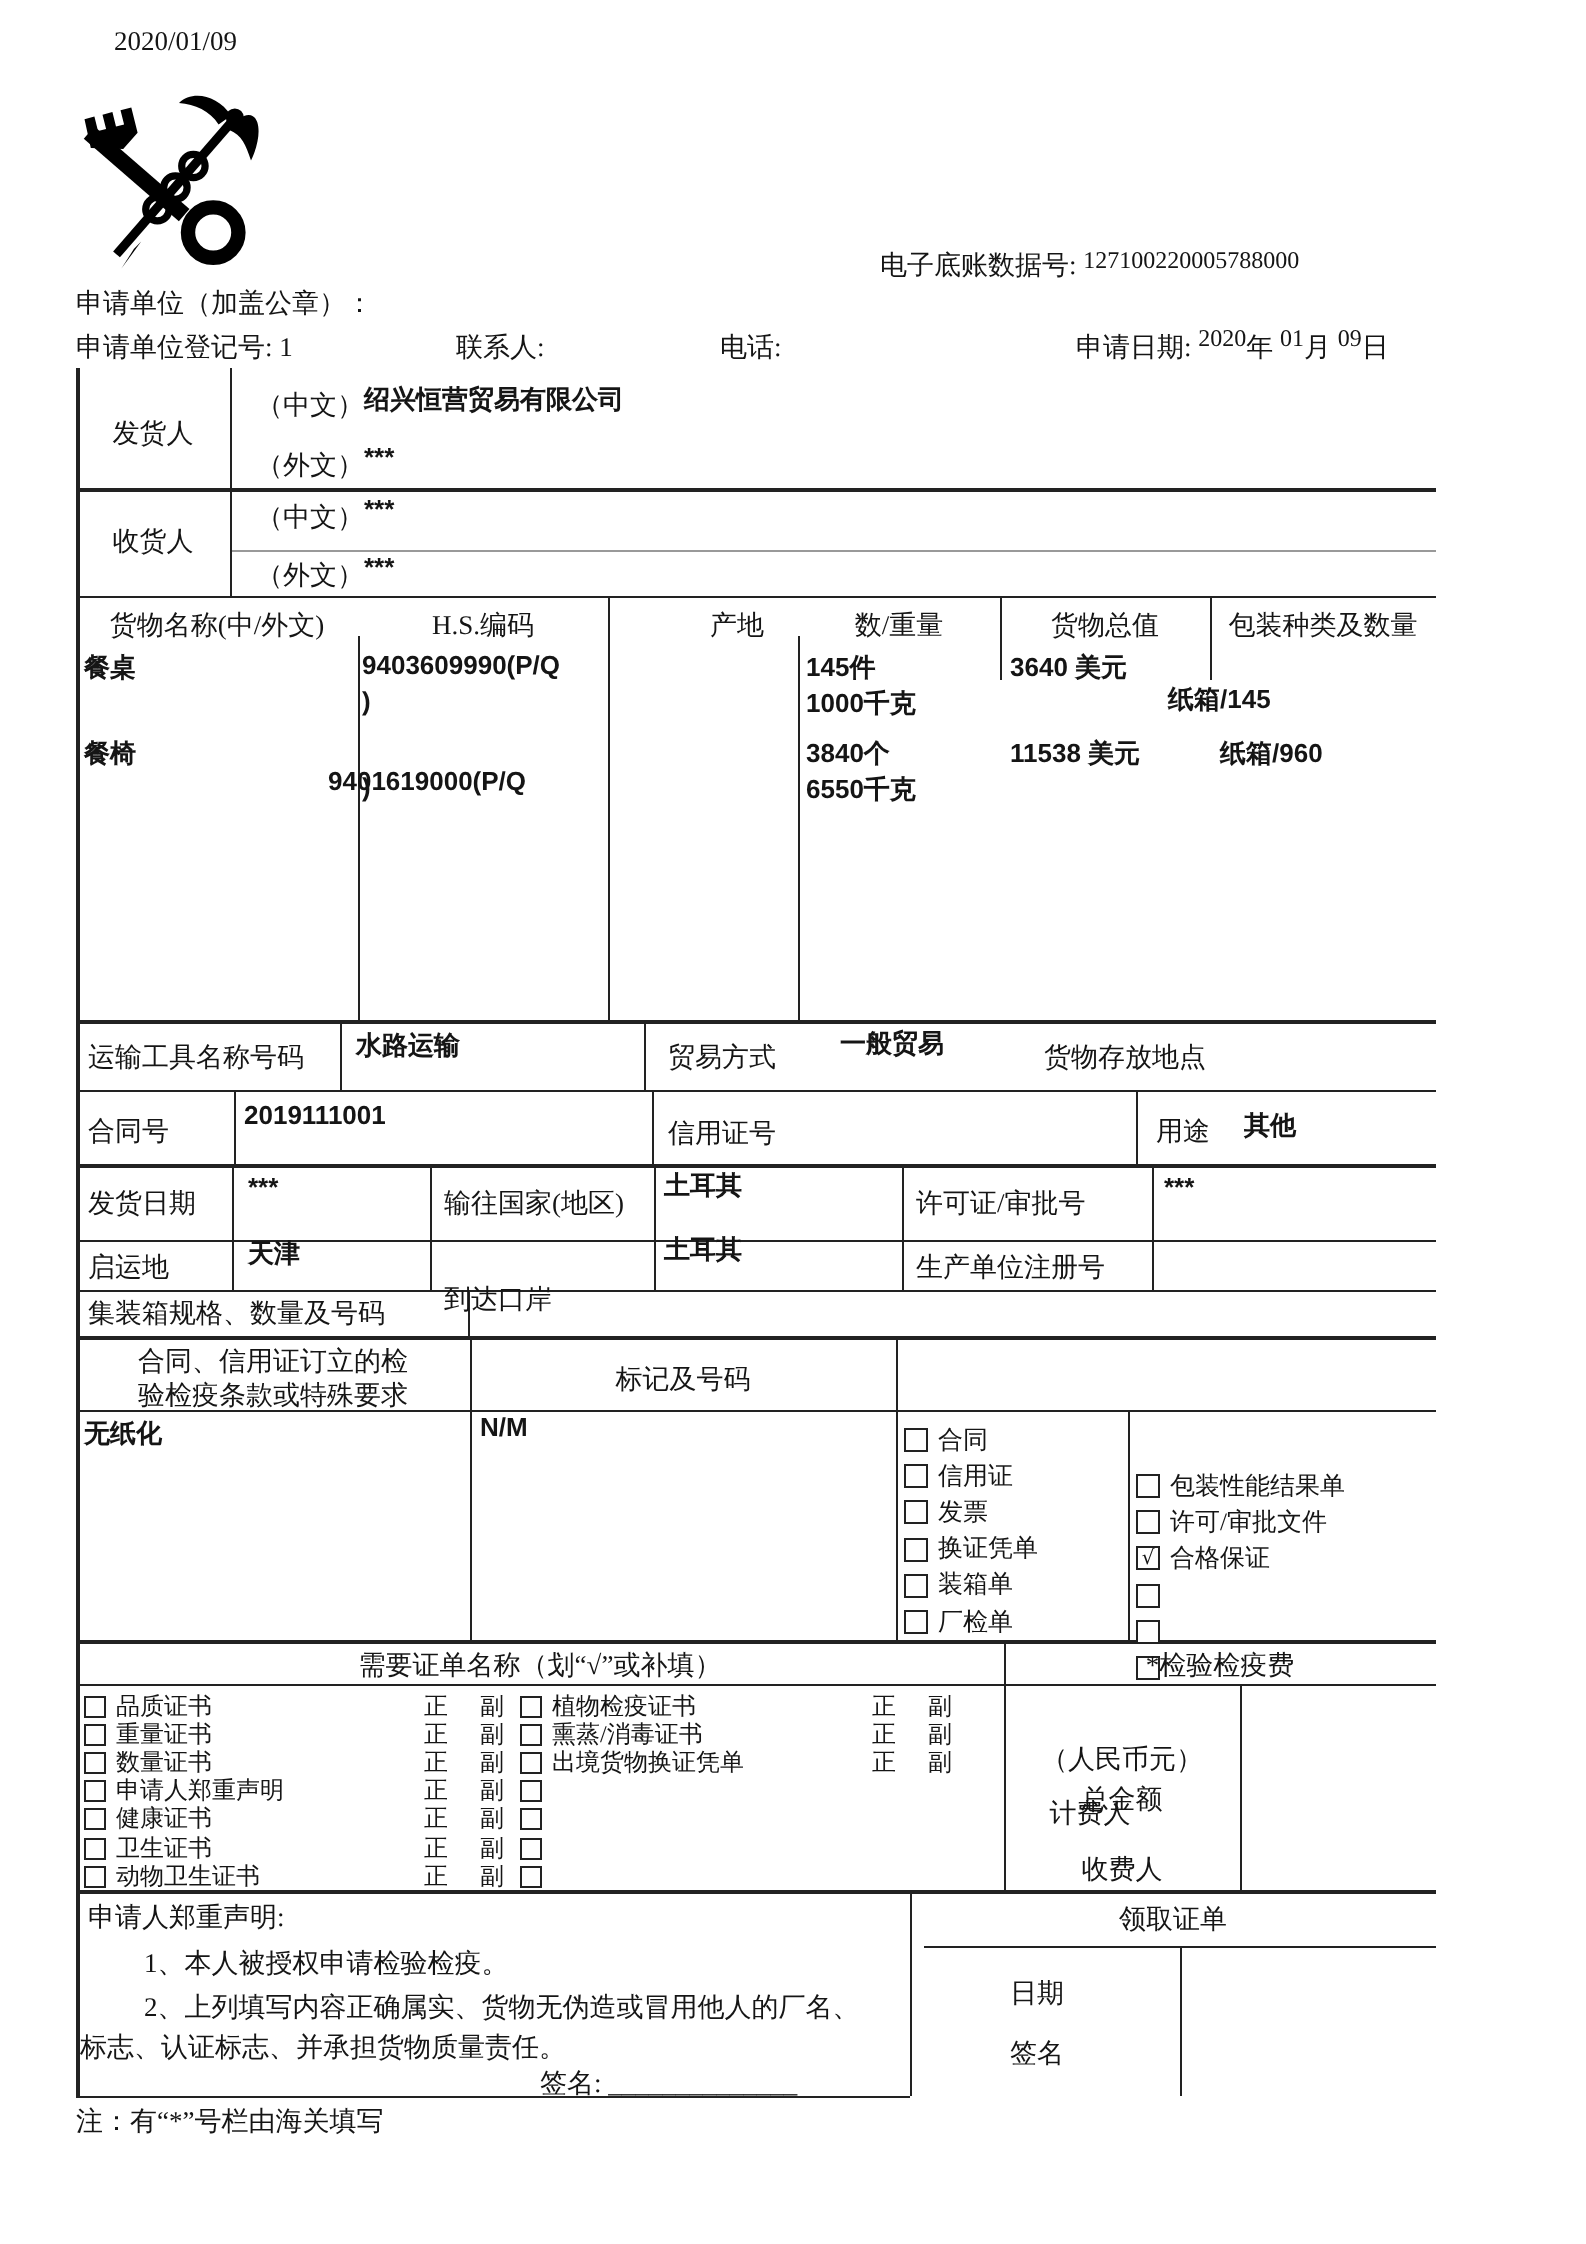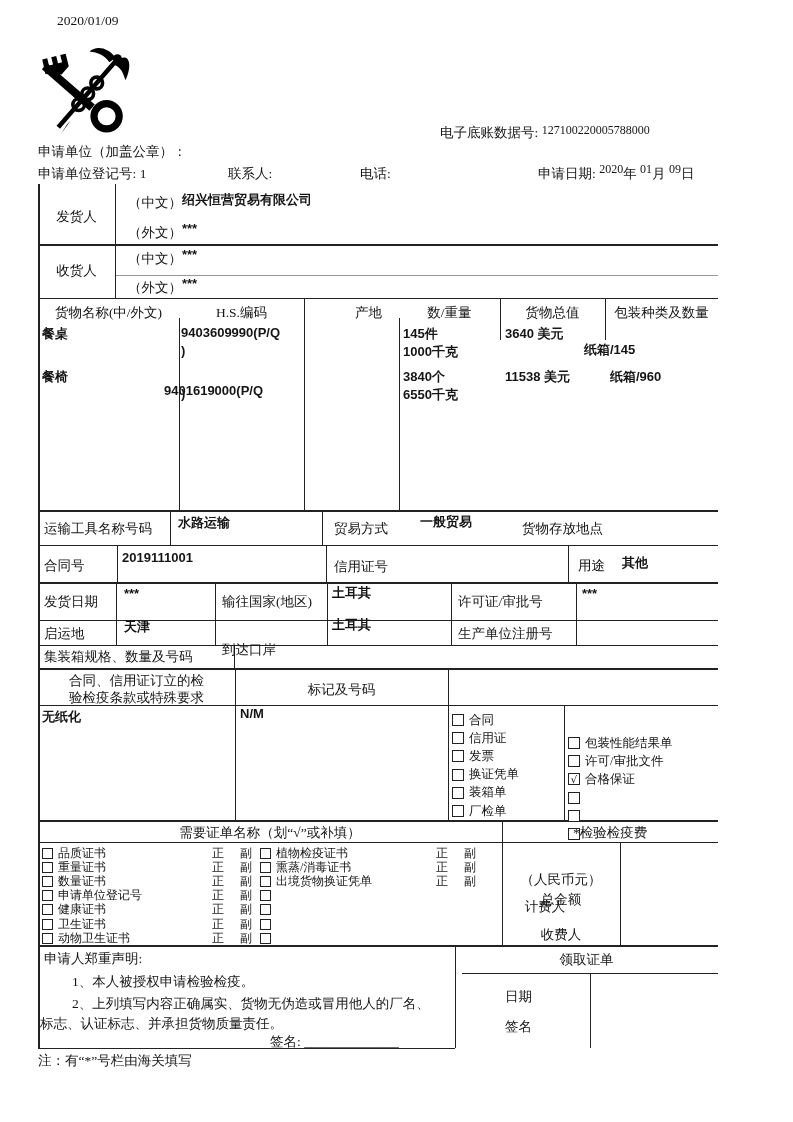--- a/index.html
+++ b/index.html
@@ -282,21 +282,21 @@
 
       <div class="row cert-row">
         <span class="cb" style="width:11px;height:11px;flex-basis:11px;"></span>
         <span class="cb-label">数量证书</span>
         <span class="zf z1">正</span>
         <span class="zf z2">副</span>
       </div>
 
       <div class="row cert-row">
         <span class="cb" style="width:11px;height:11px;flex-basis:11px;"></span>
-        <span class="cb-label">申请单位登记号</span>
+        <span class="cb-label">申请人郑重声明</span>
         <span class="zf z1">正</span>
         <span class="zf z2">副</span>
       </div>
 
       <div class="row cert-row">
         <span class="cb" style="width:11px;height:11px;flex-basis:11px;"></span>
         <span class="cb-label">健康证书</span>
         <span class="zf z1">正</span>
         <span class="zf z2">副</span>
       </div>

